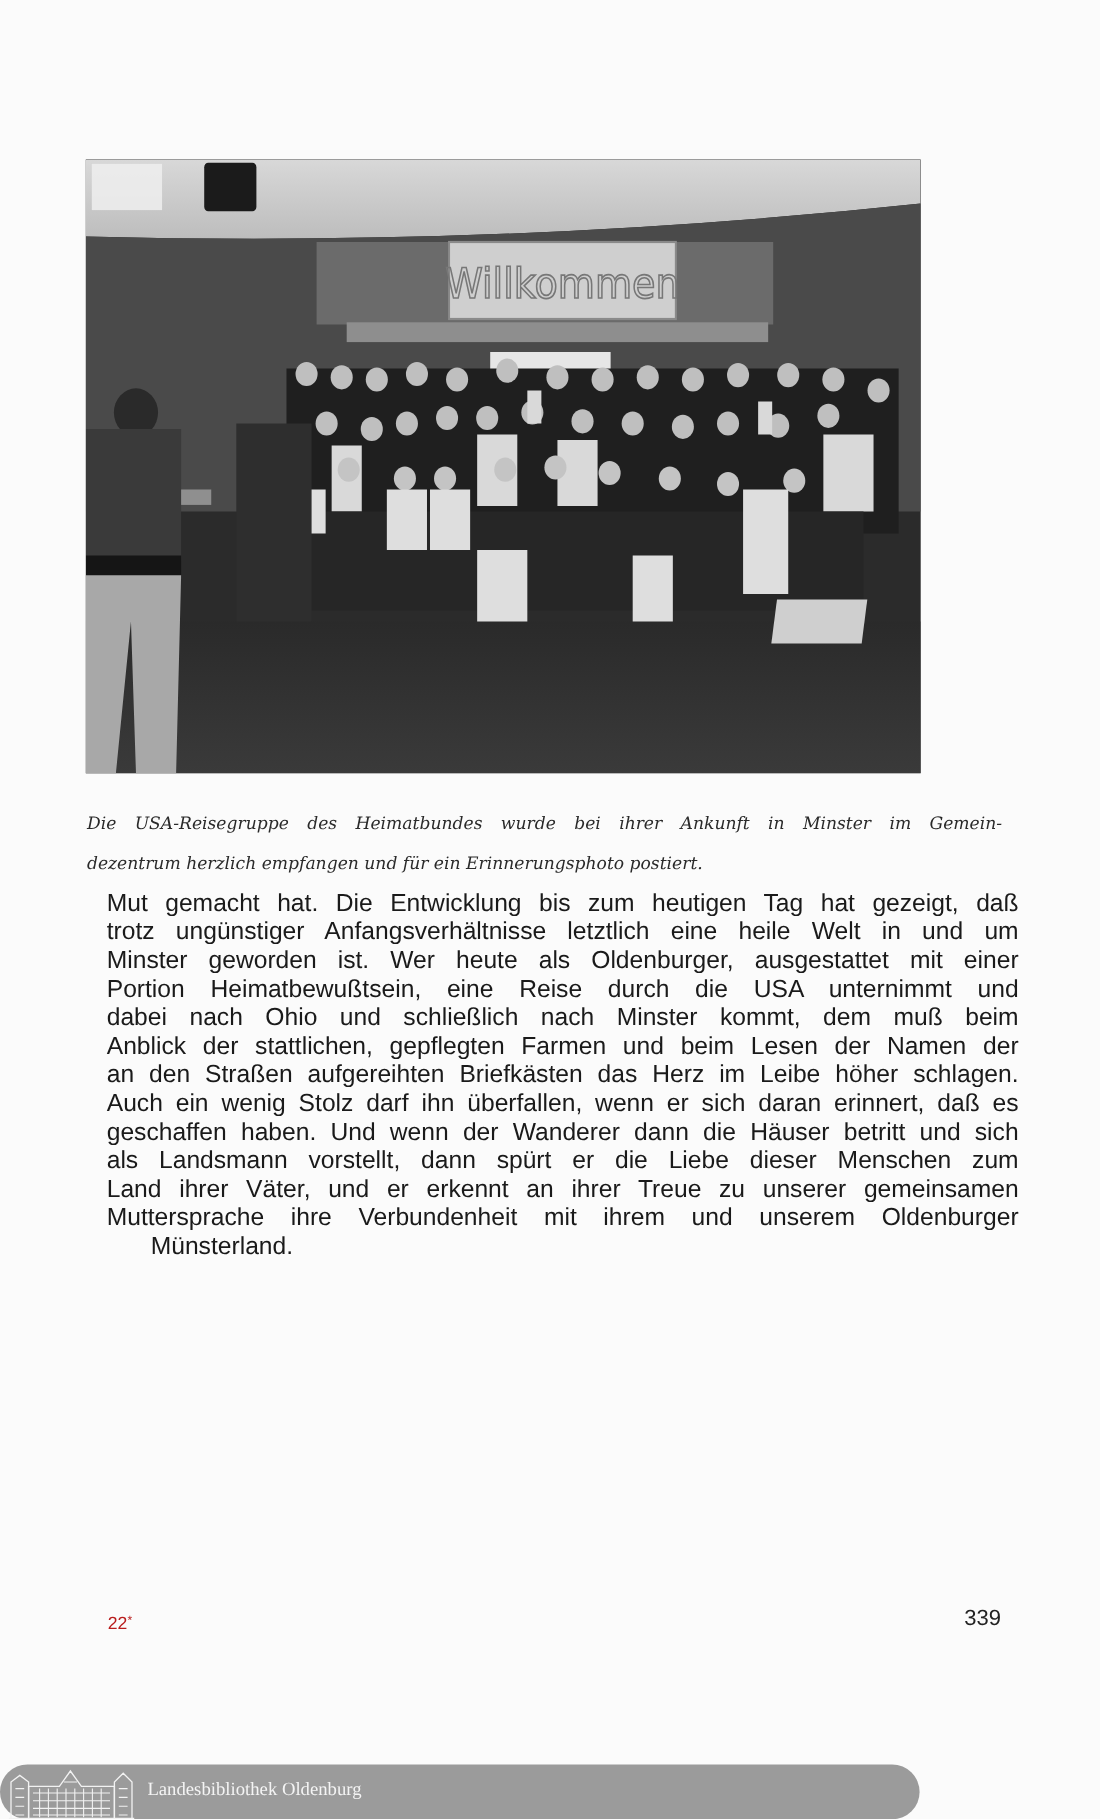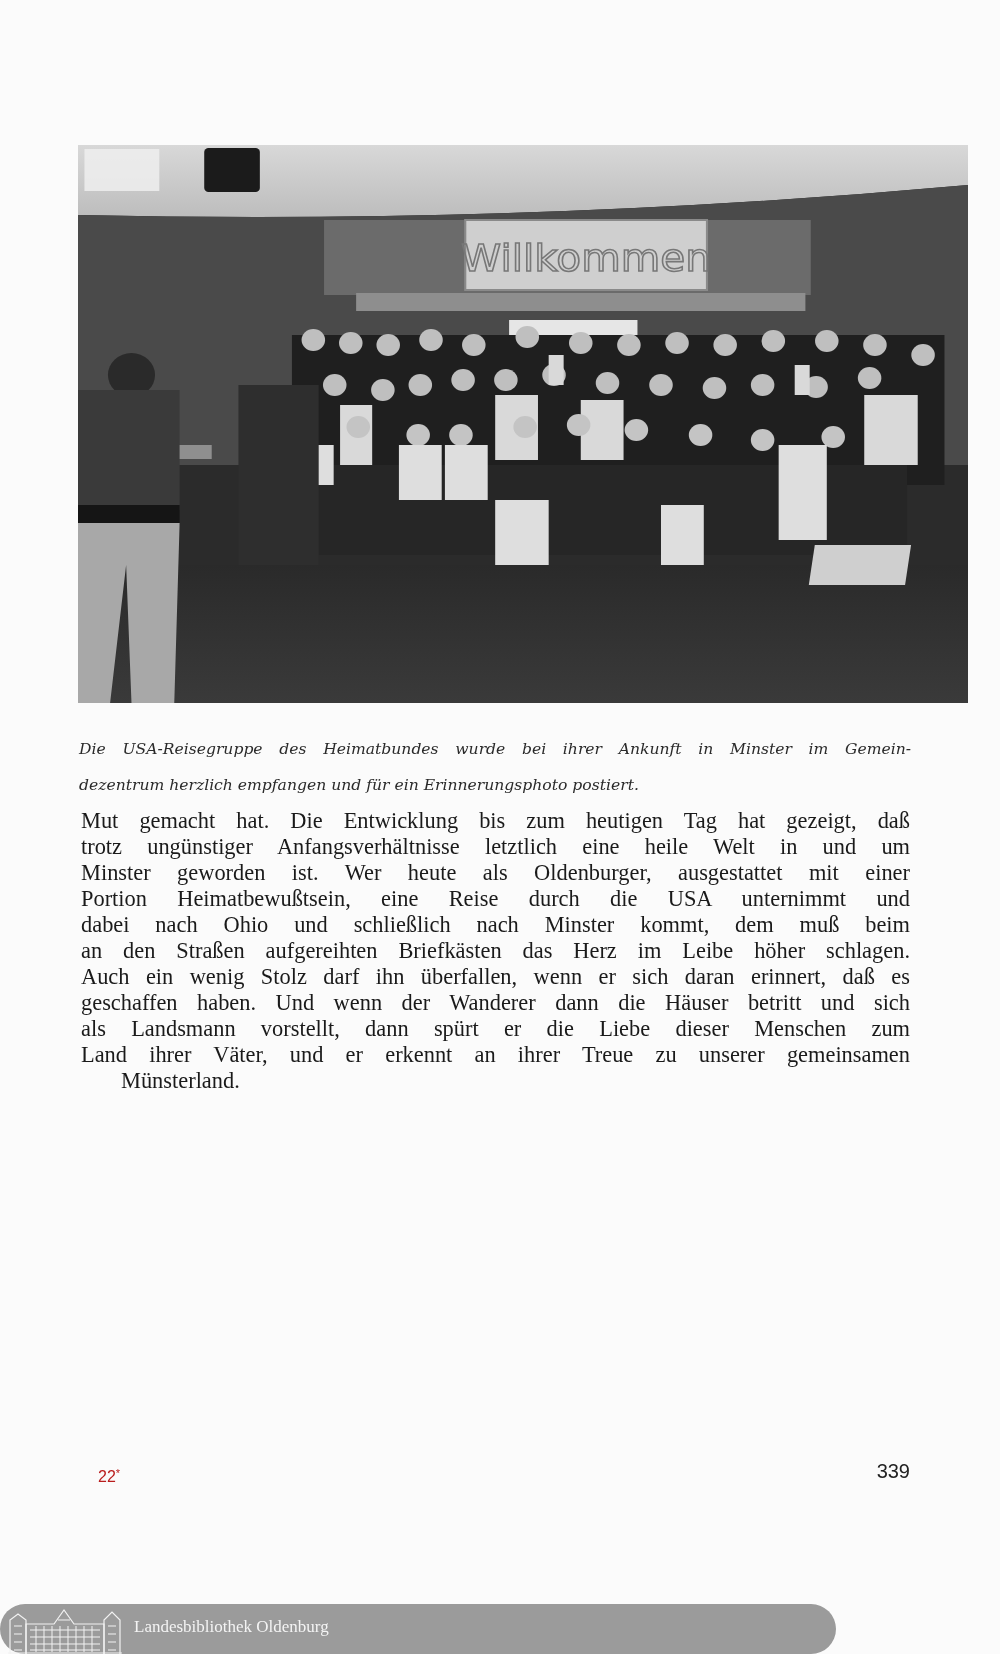--- a/index.html
+++ b/index.html
@@ -3,33 +3,33 @@
 <meta charset="utf-8">
 <style>
   html, body { margin: 0; padding: 0; }
   body {
     width: 1000px; height: 1654px; position: relative; overflow: hidden;
     background: #fbfbfb;
     font-family: "DejaVu Serif", serif;
     color: #1c1c1c;
   }
   .photo {
-    position: absolute; left: 78px; top: 145px; width: 890px; height: 558px;
+    position: absolute; left: 78px; top: 145px; width: 759px; height: 558px;
     background: #2b2b2b; overflow: hidden;
   }
   .photo svg { display: block; width: 100%; height: 100%; }
   .caption {
     position: absolute; left: 79px; top: 738px; width: 832px;
     font-family: "DejaVu Serif", serif; font-style: italic;
     font-size: 15.6px; line-height: 23px; color: #2a2a2a;
     text-align: justify; text-align-last: left;
   }
   .body-text {
-    position: absolute; left: 81px; top: 808px; width: 829px;
-    font-family: Liberation Serif, serif;
+    position: absolute; left: 97px; top: 808px; width: 829px;
+    font-family: Liberation Sans, sans-serif;
     font-size: 22.4px; line-height: 26px; color: #1a1a1a;
   }
   .body-text .ln {
     display: block; white-space: nowrap;
     text-align: justify; text-align-last: justify;
   }
   .body-text .ln.last { text-align-last: left; margin-left: 40px; }
   .sig {
     position: absolute; left: 98px; top: 1467px;
     font-family: Liberation Sans, sans-serif; font-size: 16px; color: #b91c1c;
@@ -160,25 +160,27 @@
   <span style="display:block;text-align:justify;text-align-last:justify;white-space:nowrap;">Die USA-Reisegruppe des Heimatbundes wurde bei ihrer Ankunft in Minster im Gemein-</span>
   <span style="display:block;margin-top:13px;">dezentrum herzlich empfangen und für ein Erinnerungsphoto postiert.</span>
 </div>
 
 <div class="body-text">
   <span class="ln">Mut gemacht hat. Die Entwicklung bis zum heutigen Tag hat gezeigt, daß</span>
   <span class="ln">trotz ungünstiger Anfangsverhältnisse letztlich eine heile Welt in und um</span>
   <span class="ln">Minster geworden ist. Wer heute als Oldenburger, ausgestattet mit einer</span>
   <span class="ln">Portion Heimatbewußtsein, eine Reise durch die USA unternimmt und</span>
   <span class="ln">dabei nach Ohio und schließlich nach Minster kommt, dem muß beim</span>
+  <span class="ln">Anblick der stattlichen, gepflegten Farmen und beim Lesen der Namen der</span>
   <span class="ln">an den Straßen aufgereihten Briefkästen das Herz im Leibe höher schlagen.</span>
   <span class="ln">Auch ein wenig Stolz darf ihn überfallen, wenn er sich daran erinnert, daß es</span>
   <span class="ln">geschaffen haben. Und wenn der Wanderer dann die Häuser betritt und sich</span>
   <span class="ln">als Landsmann vorstellt, dann spürt er die Liebe dieser Menschen zum</span>
   <span class="ln">Land ihrer Väter, und er erkennt an ihrer Treue zu unserer gemeinsamen</span>
+  <span class="ln">Muttersprache ihre Verbundenheit mit ihrem und unserem Oldenburger</span>
   <span class="ln last">Münsterland.</span>
 </div>
 
 <div class="sig">
   <span>22</span><sup>*</sup>
 </div>
 <div class="pageno">339</div>
 
 <div class="libbar">
   <svg class="logo" viewBox="0 0 118 48">

